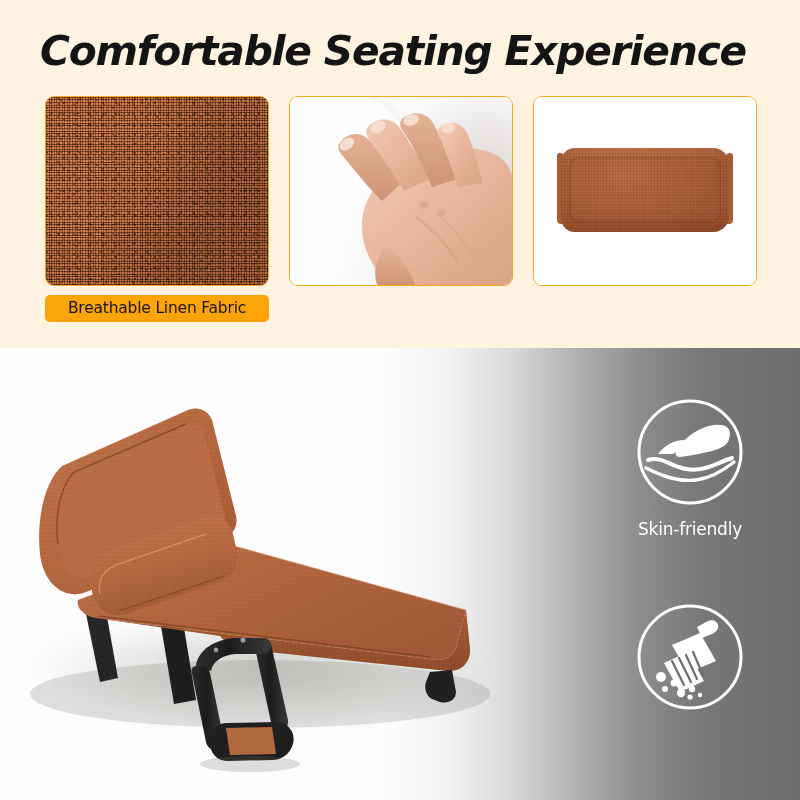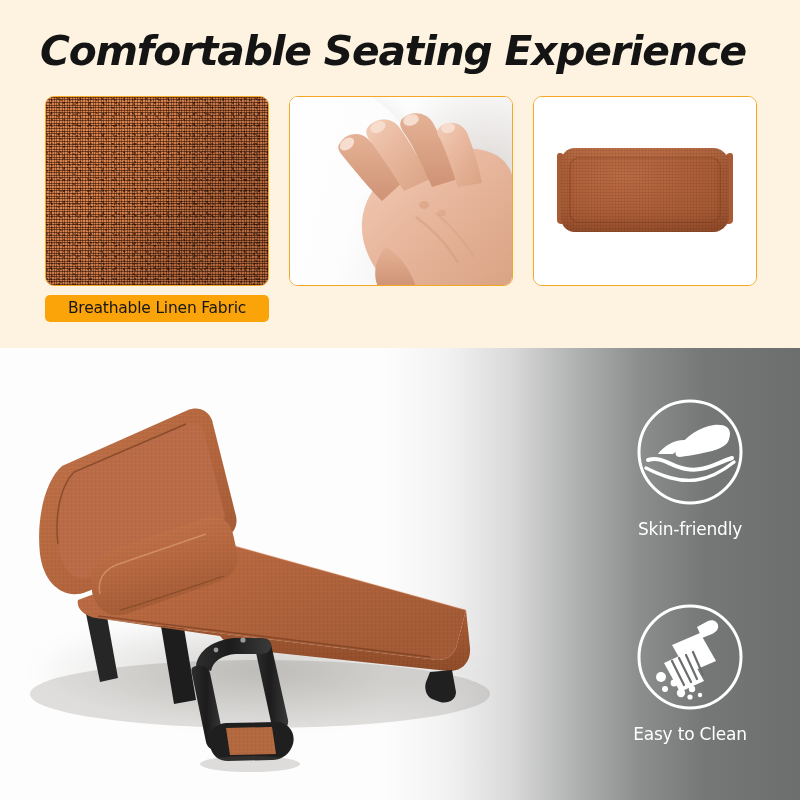--- a/index.html
+++ b/index.html
@@ -356,18 +356,17 @@
           </g>
 
           <circle cx="27" cy="76" r="5" fill="#ffffff"></circle>
           <circle cx="40" cy="82" r="3.4" fill="#ffffff"></circle>
           <circle cx="31" cy="88" r="3" fill="#ffffff"></circle>
           <circle cx="47" cy="92" r="4.2" fill="#ffffff"></circle>
           <circle cx="58" cy="88" r="3.2" fill="#ffffff"></circle>
           <circle cx="56" cy="96" r="2.6" fill="#ffffff"></circle>
           <circle cx="66" cy="94" r="2.2" fill="#ffffff"></circle>
         </svg>
-        <div class="icon-caption">Easy to Clean</div>
       </div>
 
     </div>
   </div>
 </div>
 
 </body></html>

